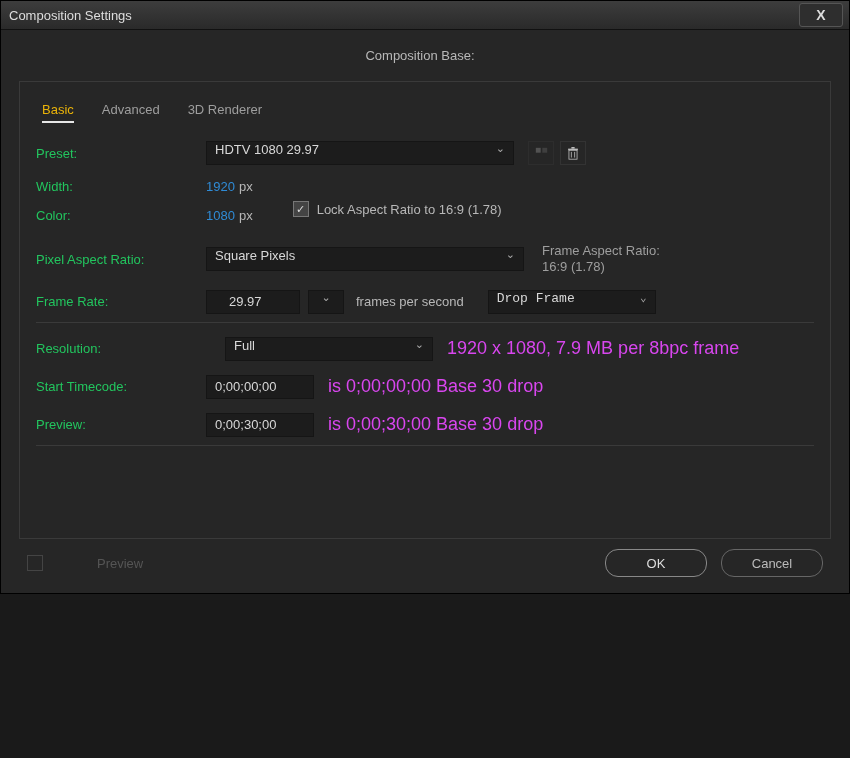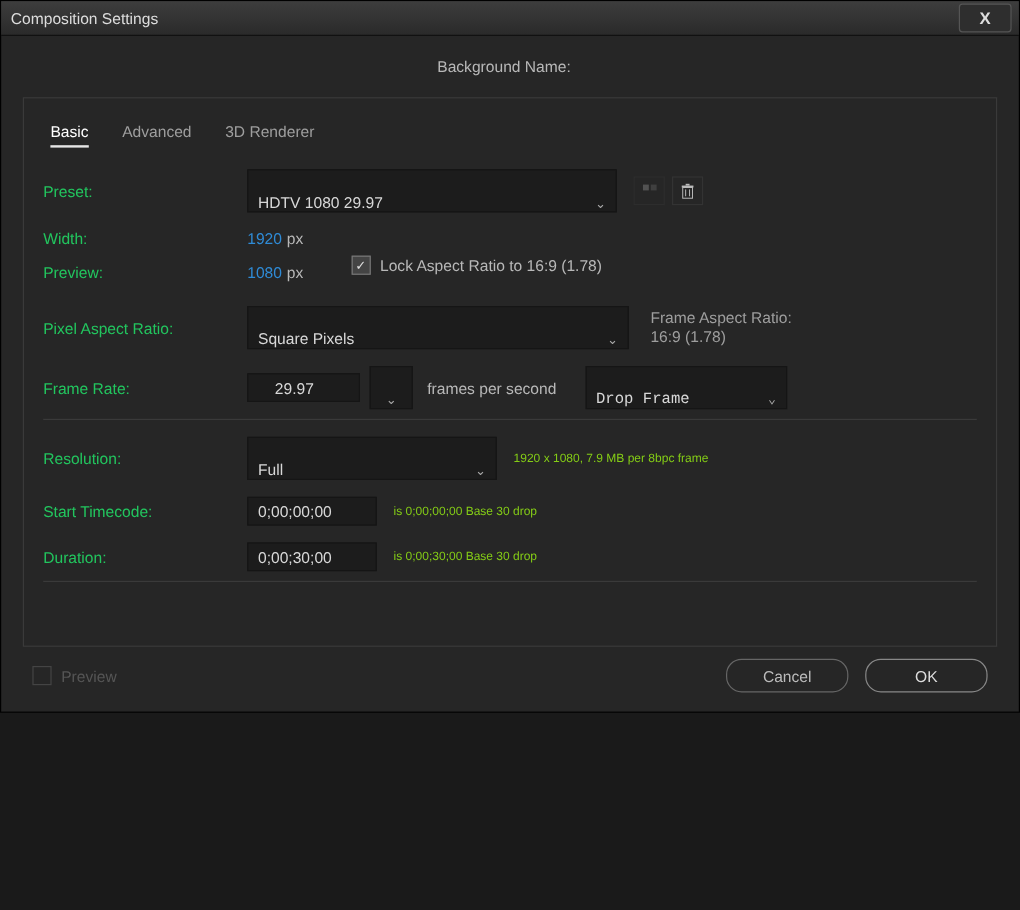--- a/index.html
+++ b/index.html
@@ -88,30 +88,30 @@
   .tabs {
     display: flex;
     gap: 28px;
     margin: 6px 0 18px 6px;
   }
   .tab {
     color: #9e9e9e;
     padding-bottom: 4px;
   }
   .tab.active {
-    color: #ffffff;
+    color: #eab308;
     border-bottom: 2px solid #e6e6e6;
   }
   .select {
     background: #1c1c1c;
     border: 1px solid #151515;
     height: 22px;
-    padding: 12px 8px 0 8px;
-    display: flex;
-    align-items: flex-end;
+    padding: 0 8px 0 8px;
+    display: flex;
+    align-items: flex-start;
     justify-content: space-between;
     color: #d8d8d8;
   }
   .chev {
     font-size: 11px;
     color: #aaa;
   }
   .iconbox {
     width: 24px;
     height: 22px;
@@ -135,40 +135,41 @@
     justify-content: center;
     color: #ddd;
     font-size: 11px;
   }
   .sep {
     border: none;
     border-top: 1px solid #3a3a3a;
     margin: 8px 0 14px 0;
   }
   .hint {
-    color: #84cc16;
+    color: #d946ef;
     margin-left: 14px;
-    font-size: 10px;
+    font-size: 18px;
   }
   .swatch {
     width: 48px;
     height: 22px;
     background: #000;
     border: 1px solid #000;
   }
   .footer {
     display: flex;
     align-items: center;
     padding: 10px 8px 6px 8px;
   }
   .footer .left {
     flex: 1;
     display: flex;
     align-items: center;
     color: #555;
+    gap: 46px;
   }
   .btn {
     min-width: 100px;
     height: 26px;
     border: 1px solid #888;
     border-radius: 13px;
     display: flex;
     align-items: center;
     justify-content: center;
     color: #ddd;
@@ -190,21 +191,21 @@
   <div class="titlebar">
     <span class="title">Composition Settings</span>
     <div class="close-btn">
       <span>X</span>
     </div>
   </div>
 
   <div class="body">
 
     <div class="row" style="justify-content:center;margin-bottom:18px;">
-      <span style="margin-right:10px;">Background Name:</span>
+      <span style="margin-right:10px;">Composition Base:</span>
     </div>
 
     <div class="panel">
 
       <div class="tabs">
         <div class="tab active">Basic</div>
         <div class="tab">Advanced</div>
         <div class="tab">3D Renderer</div>
       </div>
 
@@ -232,21 +233,21 @@
       </div>
 
       <div style="display:flex;align-items:flex-start;margin-bottom:10px;">
         <div style="flex:0 0 auto;">
           <div class="row" style="margin-bottom:14px;">
             <div class="label-right">Width:</div>
             <span class="blue">1920</span>
             <span style="margin-left:4px;">px</span>
           </div>
           <div class="row" style="margin-bottom:10px;">
-            <div class="label-right">Preview:</div>
+            <div class="label-right">Color:</div>
             <span class="blue">1080</span>
             <span style="margin-left:4px;">px</span>
           </div>
         </div>
         <div style="display:flex;align-items:center;margin-left:40px;margin-top:22px;">
           <span class="check">✓</span>
           <span style="margin-left:8px;">Lock Aspect Ratio to 16:9 (1.78)</span>
         </div>
       </div>
 
@@ -274,55 +275,55 @@
         <div class="select" style="width:150px;margin-left:24px;font-family:Liberation Mono, monospace;">
           <span>Drop Frame</span>
           <span class="chev">⌄</span>
         </div>
       </div>
 
       <hr class="sep">
 
       <div class="row">
         <div class="label-right">Resolution:</div>
-        <div class="select" style="width:190px;">
+        <div class="select" style="width:190px;margin-left:19px;">
           <span>Full</span>
           <span class="chev">⌄</span>
         </div>
         <span class="hint">1920 x 1080, 7.9 MB per 8bpc frame</span>
       </div>
 
       <div class="row">
         <div class="label-right">Start Timecode:</div>
         <div class="input" style="width:90px;">
           <span>0;00;00;00</span>
         </div>
         <span class="hint">is 0;00;00;00 Base 30 drop</span>
       </div>
 
       <div class="row" style="margin-bottom:6px;">
-        <div class="label-right">Duration:</div>
+        <div class="label-right">Preview:</div>
         <div class="input" style="width:90px;">
           <span>0;00;30;00</span>
         </div>
         <span class="hint">is 0;00;30;00 Base 30 drop</span>
       </div>
 
       <hr class="sep">
 
 
     </div>
 
     <div class="footer">
       <div class="left">
         <span class="check" style="border-color:#444;background:transparent;color:transparent;">✓</span>
         <span style="margin-left:8px;">Preview</span>
       </div>
+      <div class="btn">
+        <span>OK</span>
+      </div>
       <div class="btn" style="border-color:#666;color:#bbb;">
         <span>Cancel</span>
       </div>
-      <div class="btn">
-        <span>OK</span>
-      </div>
     </div>
 
   </div>
 </div>
 
 </body></html>

